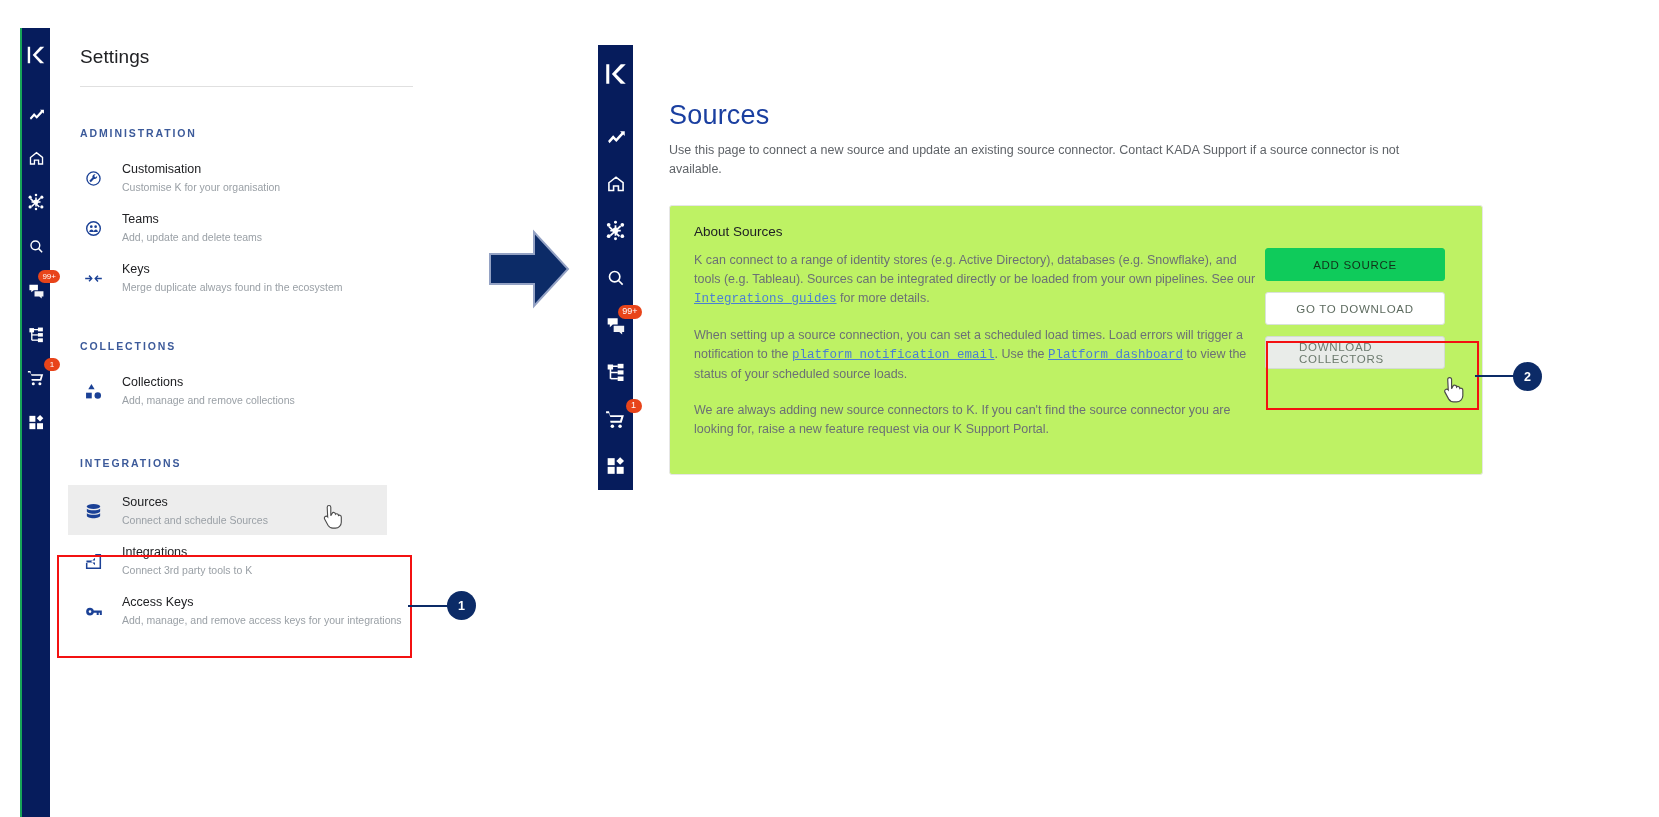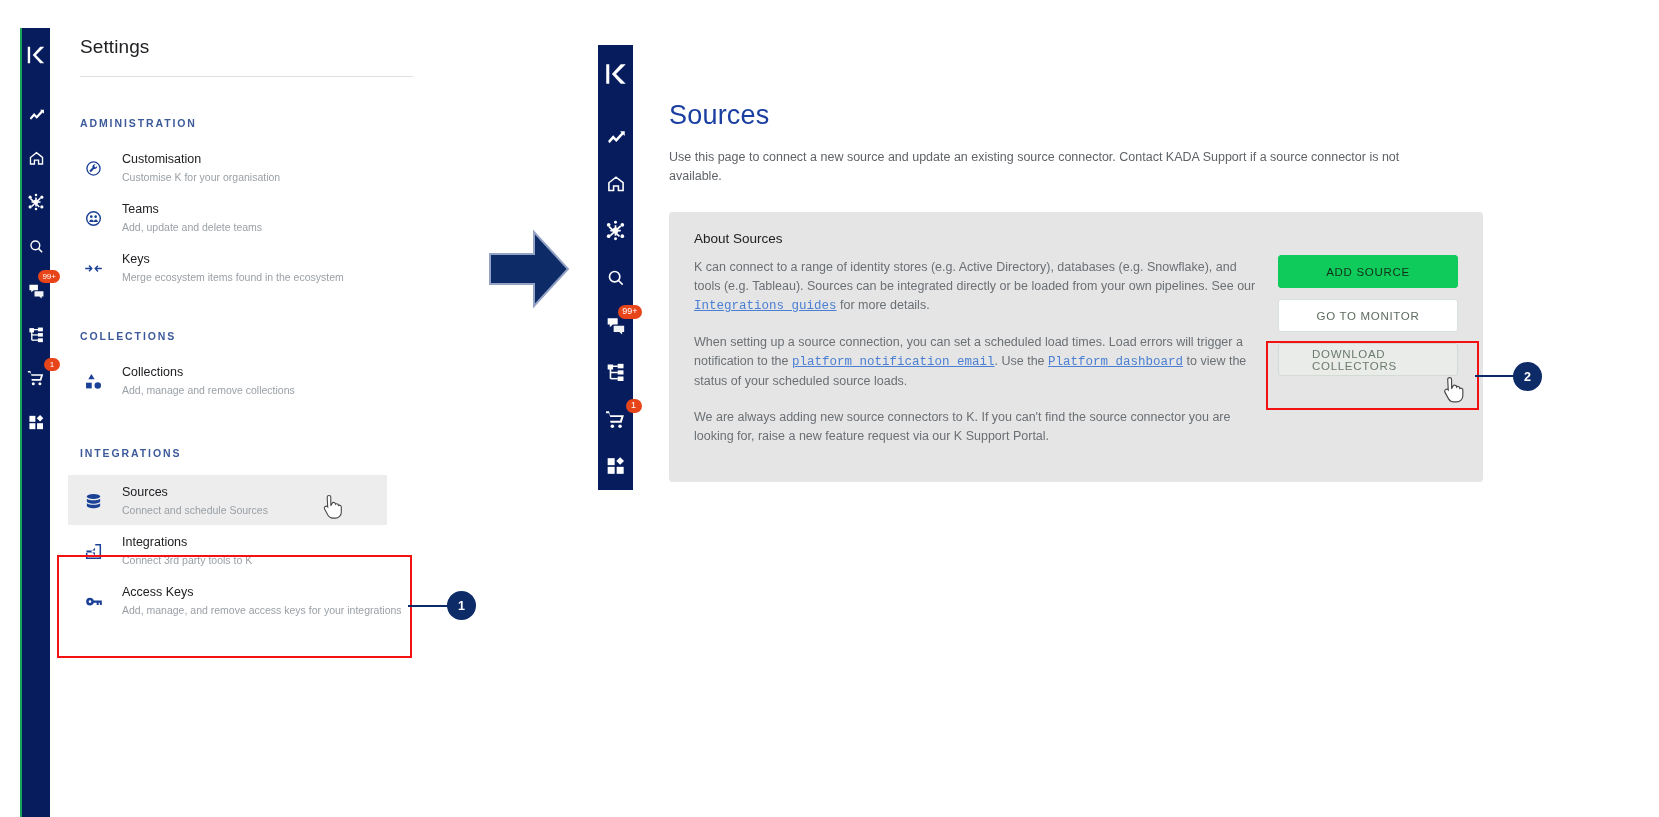--- a/index.html
+++ b/index.html
@@ -26,21 +26,21 @@
     position:absolute;top:-7px;right:-11px;
     background:#E8441A;color:#fff;border-radius:9px;
     font-size:8px;font-weight:normal;line-height:1;
     padding:2.5px 4px;min-width:8px;text-align:center;
     font-family:"Liberation Sans",sans-serif;
   }
   .rail.rail-b .rail-badge{font-size:9px;top:-8px;right:-13px;}
   svg.ic{display:block;}
 
   
-  #settings-panel{left:66px;top:22px;width:400px;}
+  #settings-panel{left:66px;top:32px;width:400px;}
   .page-title{
     font-size:19px;color:#202124;letter-spacing:.1px;
     padding:14px 0 18px 14px;
   }
   .rule{height:1px;background:#E0E0E0;margin:0 0 0 14px;width:333px;}
   .section-label{
     font-size:10.5px;letter-spacing:1.9px;color:#3C5A9A;
     font-weight:600;padding:0 0 0 14px;
   }
   .settings-row{
@@ -53,34 +53,34 @@
   .settings-row.active{background:#EDEDED;}
 
   
   #sources-panel{left:669px;top:100px;width:830px;}
   .sources-title{
     font-size:27px;color:#1A3FA0;letter-spacing:.2px;
     font-family:"Liberation Sans",sans-serif;font-weight:400;
   }
   .sources-desc{
     font-size:12.5px;color:#5F6368;line-height:19px;
-    margin-top:17px;width:780px;
+    margin-top:10px;width:780px;
   }
   .about-card{
     margin-top:26px;border:1px solid #E6E6E6;border-radius:3px;
-    background:#e5e5e5;width:812px;height:268px;position:relative;
+    background:#bef264;width:812px;height:268px;position:relative;
     box-shadow:0 0 0 rgba(0,0,0,0);
   }
   .about-title{font-size:13.5px;color:#202124;padding:18px 0 0 24px;}
   .about-body{padding:12px 0 0 24px;width:572px;}
   .about-body p{
     margin:0 0 17px 0;font-size:12.5px;color:#6b7075;line-height:19px;
   }
   .about-body a{color:#4A7FD4;text-decoration:underline;cursor:pointer;font-family:Liberation Mono, monospace;}
-  .btn-col{position:absolute;right:24px;top:42px;width:180px;}
+  .btn-col{position:absolute;right:37px;top:42px;width:180px;}
   .btn{
     display:flex;align-items:center;justify-content:center;
     height:31px;border-radius:3px;font-size:11.5px;letter-spacing:.7px;
     font-family:"Liberation Sans",sans-serif;cursor:pointer;margin-bottom:11px;
   }
   .btn-primary{background:#0FCB5B;color:#123018;font-weight:400;border:1px solid #0FCB5B;}
   .btn-outline{background:#fff;color:#5d6b5f;border:1px solid #D9E2DA;}
   .btn-ghost{background:#E9ECE9;color:#6c7a6e;border:1px solid #D3DBD4;padding-left:33px;}
 
   
@@ -317,21 +317,21 @@
     <span class="si">
       <svg class="ic" width="19" height="19" viewBox="0 0 24 24">
           <g fill="#1B4196">
             <path d="M1.5 11h6.2l-2-2 1.3-1.3L11 11.9l-4 4.2-1.3-1.3 2-2H1.5z"></path>
             <path d="M22.5 13h-6.2l2 2-1.3 1.3L13 12.1l4-4.2 1.3 1.3-2 2h6.2z"></path>
           </g>
         </svg>
     </span>
     <span>
       <span class="srow-title">Keys</span><br>
-      <span class="srow-sub">Merge ecosystem items found in the ecosystem</span>
+      <span class="srow-sub">Merge duplicate always found in the ecosystem</span>
     </span>
   </div>
 
   <div style="height:38px"></div>
   <div class="section-label">COLLECTIONS</div>
   <div style="height:13px"></div>
 
   <div class="settings-row">
     <span class="si">
       <svg class="ic" width="19" height="19" viewBox="0 0 24 24">
@@ -411,21 +411,21 @@
   <div class="about-card">
     <div class="about-title">About Sources</div>
     <div class="about-body">
       <p><span>K can connect to a range of identity stores (e.g. Active Directory), databases (e.g. Snowflake), and tools (e.g. Tableau). Sources can be integrated directly or be loaded from your own pipelines. See our </span><a>Integrations guides</a><span> for more details.</span></p>
       <p><span>When setting up a source connection, you can set a scheduled load times. Load errors will trigger a notification to the </span><a>platform notification email</a><span>. Use the </span><a>Platform dashboard</a><span> to view the status of your scheduled source loads.</span></p>
       <p>We are always adding new source connectors to K. If you can't find the source connector you are looking for, raise a new feature request via our K Support Portal.</p>
     </div>
 
     <div class="btn-col">
       <div class="btn btn-primary">ADD SOURCE</div>
-      <div class="btn btn-outline">GO TO MONITOR</div>
+      <div class="btn btn-outline">GO TO DOWNLOAD</div>
       <div class="btn btn-ghost">DOWNLOAD COLLECTORS</div>
     </div>
   </div>
 </div>
 
 <div class="red-box" style="left:57px;top:555px;width:351px;height:99px;"></div>
 <div class="lead-line" style="left:408px;top:605px;width:42px;"></div>
 <div class="call-badge" style="left:447px;top:591px;">1</div>
 
 <div class="red-box" style="left:1266px;top:341px;width:209px;height:65px;"></div>

